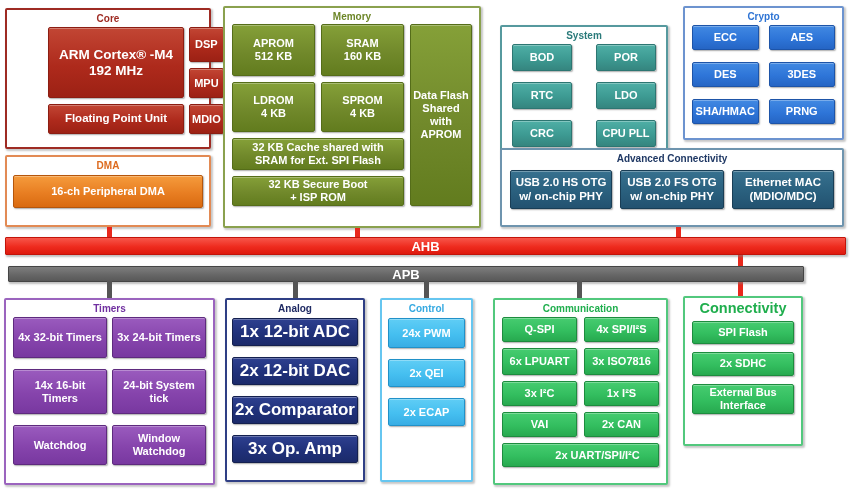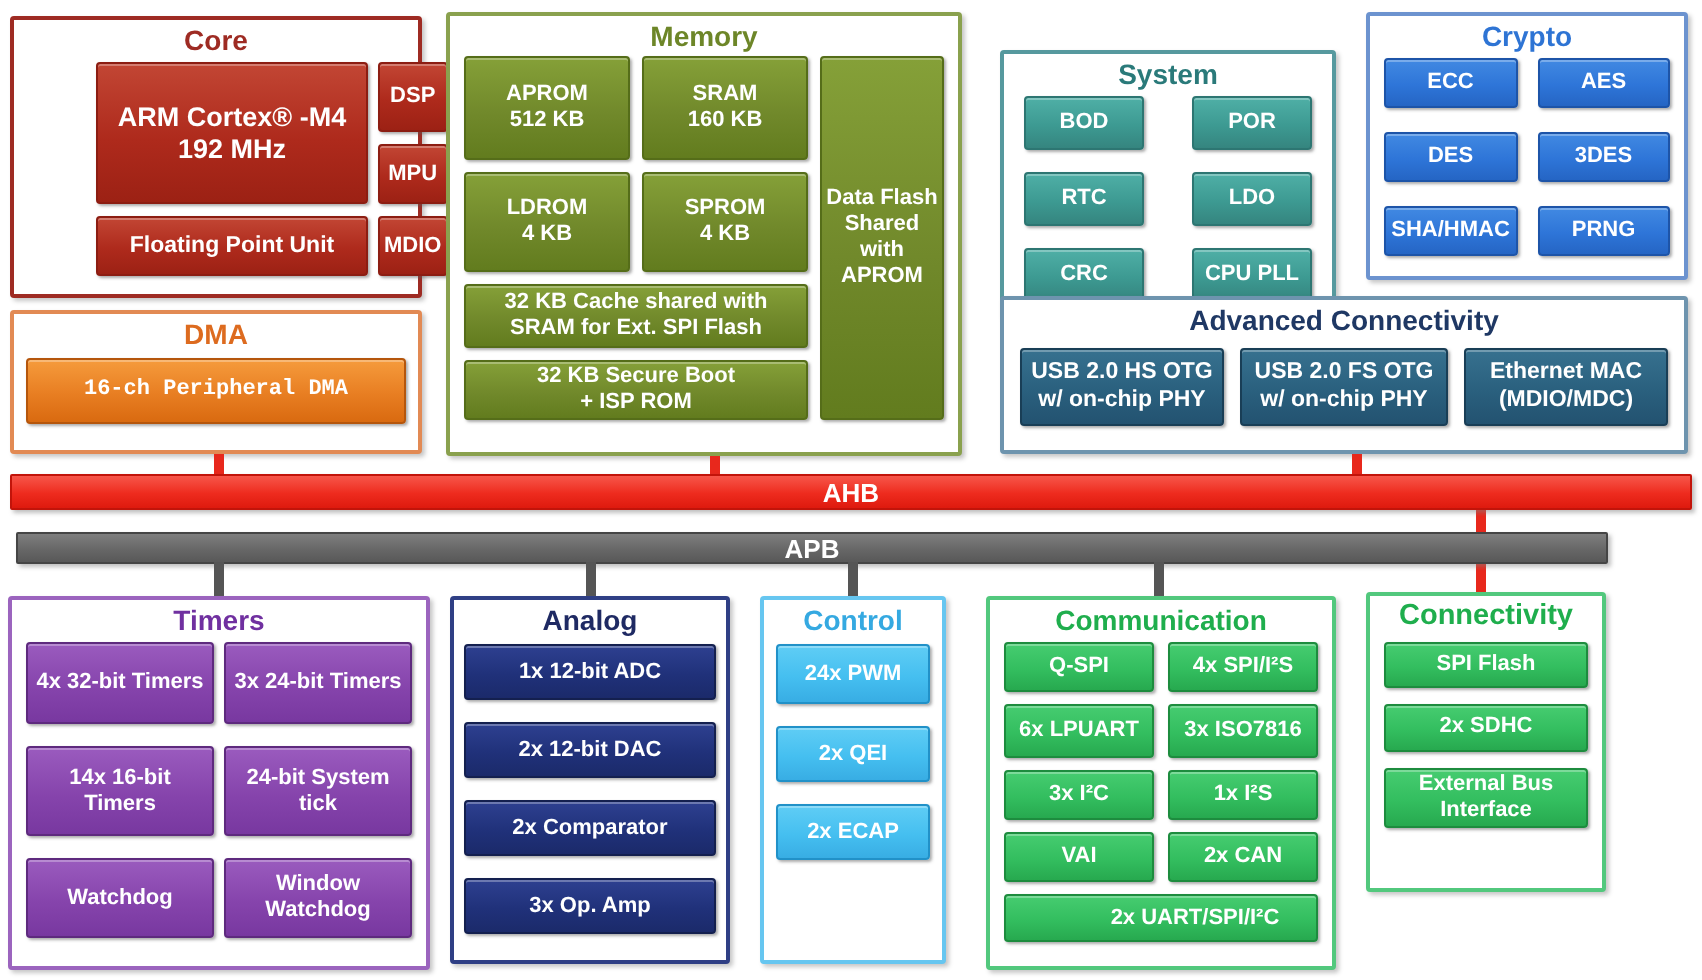--- a/index.html
+++ b/index.html
@@ -1,41 +1,41 @@
 <!DOCTYPE html>
 <html><head>
 <meta charset="utf-8">
 <style>
   html,body{margin:0;padding:0;background:#fff;}
   #stage{position:relative;width:851px;height:490px;background:#fff;overflow:hidden;
          font-family:"Liberation Sans","DejaVu Sans",sans-serif;}
   .sec{position:absolute;background:#fff;border:2px solid #888;box-sizing:border-box;
        border-radius:2px;box-shadow:1.5px 1.5px 2px rgba(130,130,130,.45);}
-  .sec .title{text-align:center;font-weight:bold;font-size:14px;margin:3px 4px 2px;line-height:1.1;}
+  .sec .title{text-align:center;font-weight:bold;font-size:10px;margin:3px 4px 2px;line-height:1.1;}
   .blocks{display:grid;}
   .blk{display:flex;align-items:center;justify-content:center;text-align:center;color:#fff;
        font-weight:bold;font-size:11px;line-height:1.18;border-radius:2px;white-space:pre-line;
        padding:1px 2px;box-sizing:border-box;
        box-shadow:inset 0 1px 0 rgba(255,255,255,.30),1px 1px 1.5px rgba(90,90,90,.5);}
   
   .sec-core{left:5px;top:8px;width:206px;height:141px;border-color:#9E2B23;}
   .sec-core .title{color:#9E2B23;}
   .sec-core .blocks{margin:3px 5px 0;grid-template-columns:136px 1fr;column-gap:5px;
                     grid-template-rows:35px 30px 30px;row-gap:6px;padding-left:36px;}
   .sec-core .blk{background:linear-gradient(#C24634,#AE2A1C 55%,#9C2114);border:1px solid #8C1D12;}
   .sec-core .blk:nth-child(1){grid-column:1;grid-row:1/3;font-size:13.5px;}
   .sec-core .blk:nth-child(2){grid-column:2;grid-row:1;}
   .sec-core .blk:nth-child(3){grid-column:2;grid-row:2;}
   .sec-core .blk:nth-child(4){grid-column:1;grid-row:3;font-size:11.5px;}
   .sec-core .blk:nth-child(5){grid-column:2;grid-row:3;}
   
   .sec-dma{left:5px;top:155px;width:206px;height:72px;border-color:#E головE;border-color:#E28A54;}
   .sec-dma .title{color:#DD6B1F;}
   .sec-dma .blocks{margin:4px 6px 0;grid-template-rows:33px;}
-  .sec-dma .blk{background:linear-gradient(#F59B3C,#E87E22 55%,#D96A10);border:1px solid #B5560C;font-family:Liberation Mono, monospace;}
+  .sec-dma .blk{background:linear-gradient(#F59B3C,#E87E22 55%,#D96A10);border:1px solid #B5560C;}
   
   .sec-memory{left:223px;top:6px;width:258px;height:222px;border-color:#8AA14E;}
   .sec-memory .title{color:#6D8628;}
   .sec-memory .blocks{margin:2px 7px 0;grid-template-columns:83px 83px 1fr;column-gap:6px;
                       grid-template-rows:52px 50px 32px 30px;row-gap:6px;}
   .sec-memory .blk{background:linear-gradient(#85A038,#71892B 55%,#627C1E);border:1px solid #556D19;}
   .sec-memory .blk:nth-child(1){grid-column:1;grid-row:1;}
   .sec-memory .blk:nth-child(2){grid-column:2;grid-row:1;}
   .sec-memory .blk:nth-child(3){grid-column:1;grid-row:2;}
   .sec-memory .blk:nth-child(4){grid-column:2;grid-row:2;}
@@ -74,21 +74,21 @@
   
   .sec-timers{left:4px;top:298px;width:211px;height:187px;border-color:#9B64BE;}
   .sec-timers .title{color:#7030A0;}
   .sec-timers .blocks{margin:3px 7px 0;grid-template-columns:1fr 1fr;column-gap:5px;
                       grid-template-rows:41px 45px 40px;row-gap:11px;}
   .sec-timers .blk{background:linear-gradient(#9A5BBE,#8644AC 55%,#7838A0);border:1px solid #5E2A7E;}
   
   .sec-analog{left:225px;top:298px;width:140px;height:184px;border-color:#2F3F85;}
   .sec-analog .title{color:#1F2A63;}
   .sec-analog .blocks{margin:4px 5px 0;grid-auto-rows:28px;row-gap:11px;}
-  .sec-analog .blk{background:linear-gradient(#2E4090,#20317A 55%,#1B2A6A);border:1px solid #14204F;font-size:11px;}
+  .sec-analog .blk{background:linear-gradient(#2E4090,#20317A 55%,#1B2A6A);border:1px solid #14204F;font-size:17px;}
   
   .sec-control{left:380px;top:298px;width:93px;height:184px;border-color:#66C6F0;}
   .sec-control .title{color:#35A9E1;}
   .sec-control .blocks{margin:4px 6px 0;grid-template-rows:30px 28px 28px;row-gap:11px;}
   .sec-control .blk{background:linear-gradient(#5FCDF5,#45BFF0 55%,#38ADE4);border:1px solid #2191C8;}
   
   .sec-comm{left:493px;top:298px;width:175px;height:187px;border-color:#52C87D;}
   .sec-comm .title{color:#1FAE4D;}
   .sec-comm .blocks{margin:3px 7px 0;grid-template-columns:1fr 1fr;column-gap:7px;
                     grid-template-rows:25px 27px 25px 25px 24px;row-gap:6px;}

